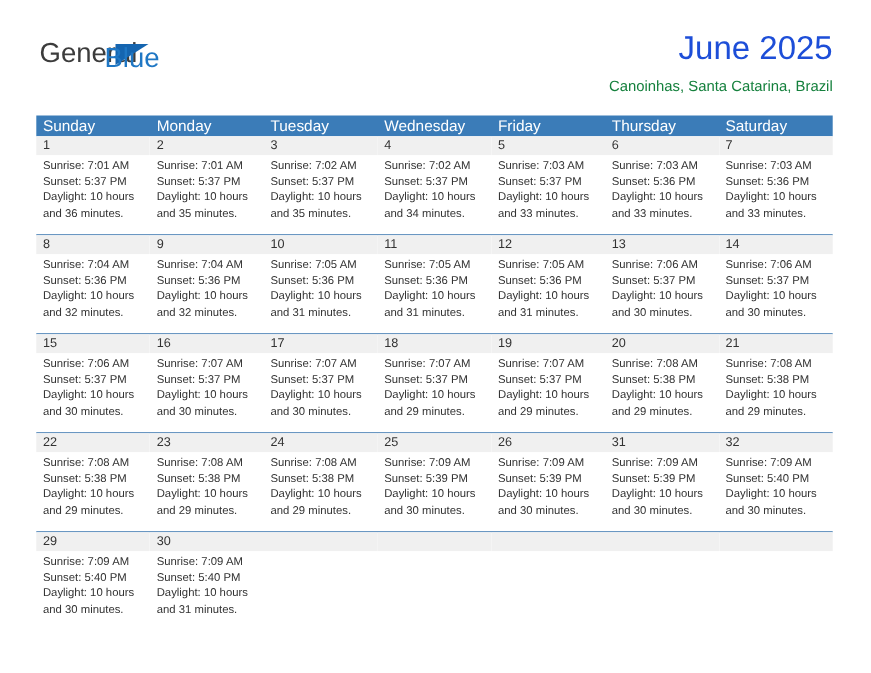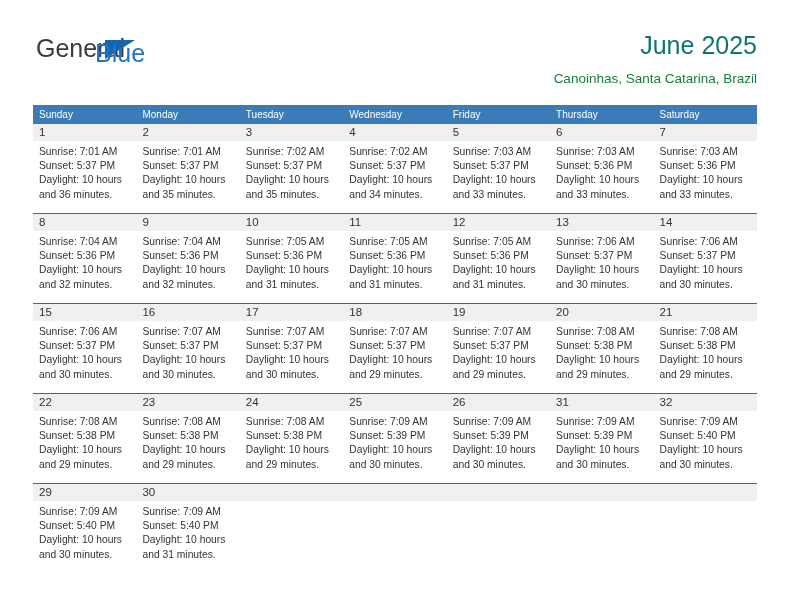--- a/index.html
+++ b/index.html
@@ -64,22 +64,22 @@
     font-family: "Liberation Sans", sans-serif;
   }
 
   .title-block {
     position: absolute;
     right: 0;
     top: 0;
     text-align: right;
   }
   .cal-title {
-    font-size: 25px;
-    color: #0f766e;
+    font-size: 30px;
+    color: #1d4ed8;
     line-height: 34px;
     white-space: nowrap;
   }
   .cal-subtitle {
     font-size: 13.5px;
     color: #15803d;
     line-height: 22px;
     margin-top: 6px;
     white-space: nowrap;
   }
@@ -93,21 +93,21 @@
   }
 
   .weekdays {
     display: flex;
     background: #3b7cb8;
     height: 19px;
   }
   .weekday {
     flex: 1 1 0;
     color: #ffffff;
-    font-size: 10px;
+    font-size: 14px;
     line-height: 19px;
     padding-left: 6px;
     box-sizing: border-box;
     white-space: nowrap;
     overflow: hidden;
   }
 
   .week {
     position: relative;
     border-top: 1.5px solid #2b6ca8;

